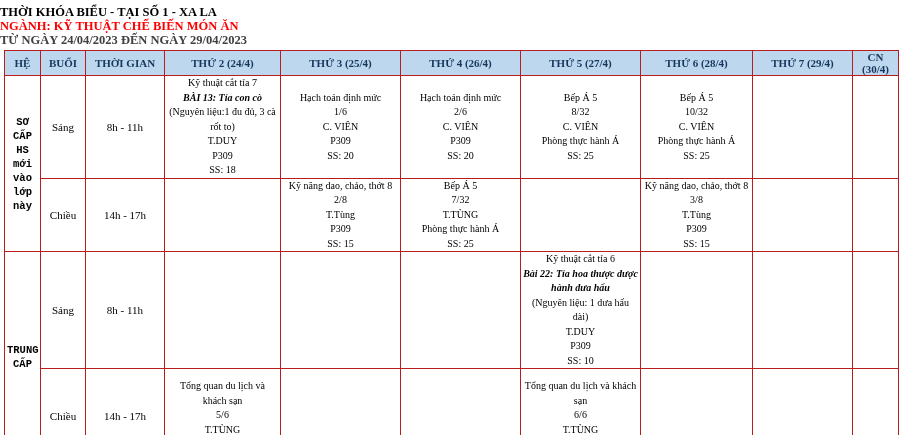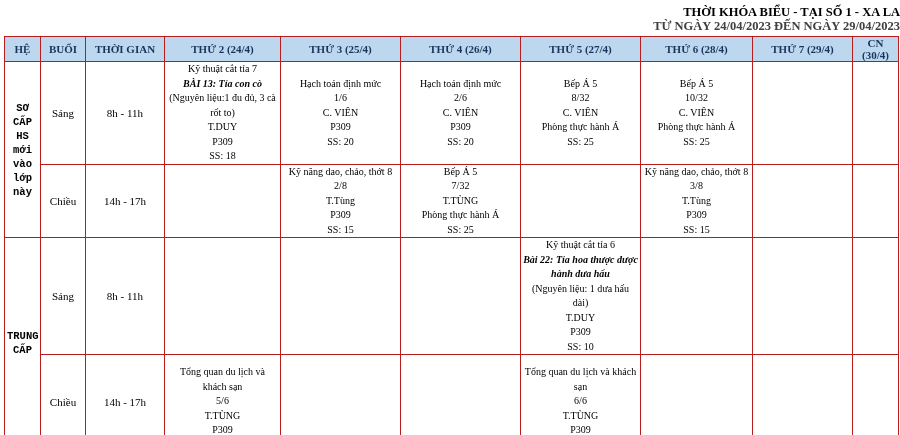--- a/index.html
+++ b/index.html
@@ -1,21 +1,21 @@
 <!DOCTYPE html>
 <html><head>
 <meta charset="utf-8">
 <style>
   html,body{margin:0;padding:0;}
   body{
     width:900px;height:435px;background:#ffffff;
     font-family:"Liberation Serif","DejaVu Serif",serif;
     color:#000;overflow:hidden;
   }
-  .titles{padding-top:5px;padding-left:130px;text-align:right;}
+  .titles{padding-top:5px;text-align:left;}
   .titles div{font-weight:bold;font-size:12.5px;line-height:14px;}
   .t1{color:#000000;}
   .t2{color:#ff0000;}
   .t3{color:#404040;}
 
   table{
     border-collapse:collapse;table-layout:fixed;
     margin-left:4px;margin-top:3px;width:894px;
   }
   th,td{border:1px solid #b91c1c;padding:0 2px;overflow:hidden;vertical-align:middle;margin-top:45px;}
@@ -33,20 +33,21 @@
   tr.r-s1{height:100px;}
   tr.r-c1{height:68px;}
   tr.r-s2{height:106px;}
   tr.r-c2{height:94px;}
 </style>
 </head>
 <body>
 
 <div class="titles">
   <div class="t1">THỜI KHÓA BIỂU - TẠI SỐ 1 - XA LA</div>
+  <div class="t2">NGÀNH: KỸ THUẬT CHẾ BIẾN MÓN ĂN</div>
   <div class="t3">TỪ NGÀY 24/04/2023 ĐẾN NGÀY 29/04/2023</div>
 </div>
 
 <table>
   <colgroup>
     <col style="width:36px">
       <col style="width:45px">
       <col style="width:79px">
     <col style="width:116px">
       <col style="width:120px">

